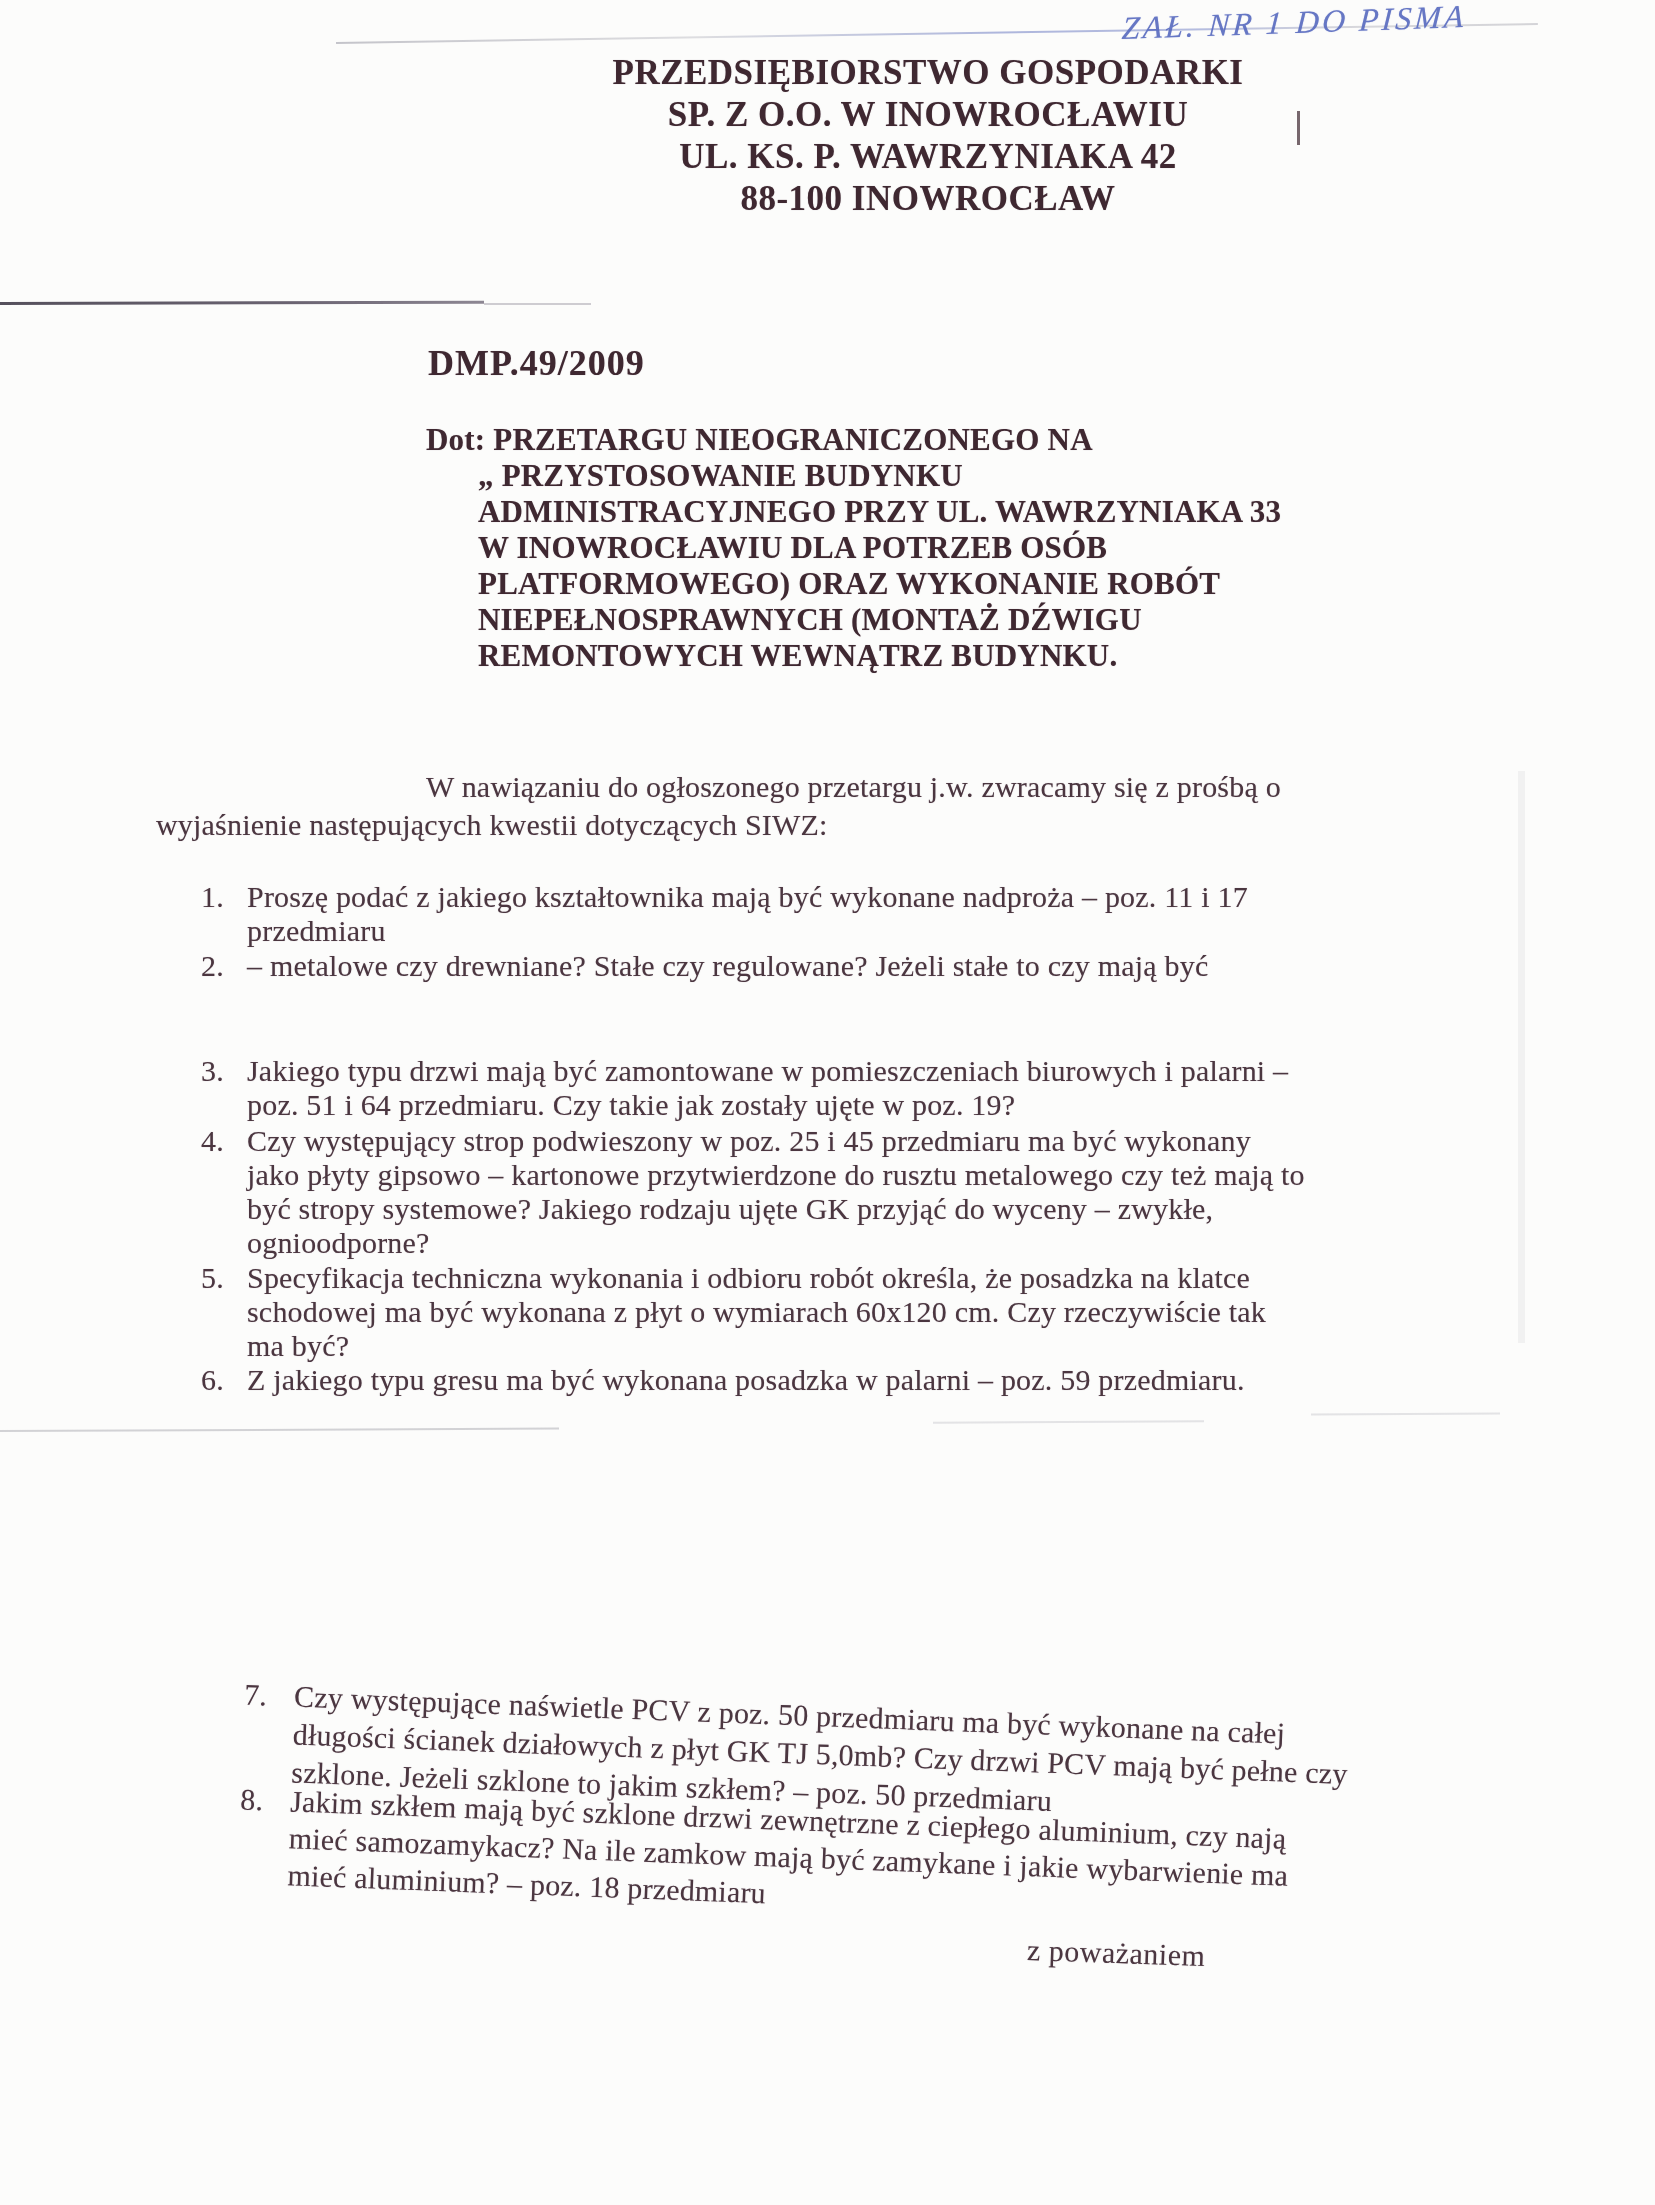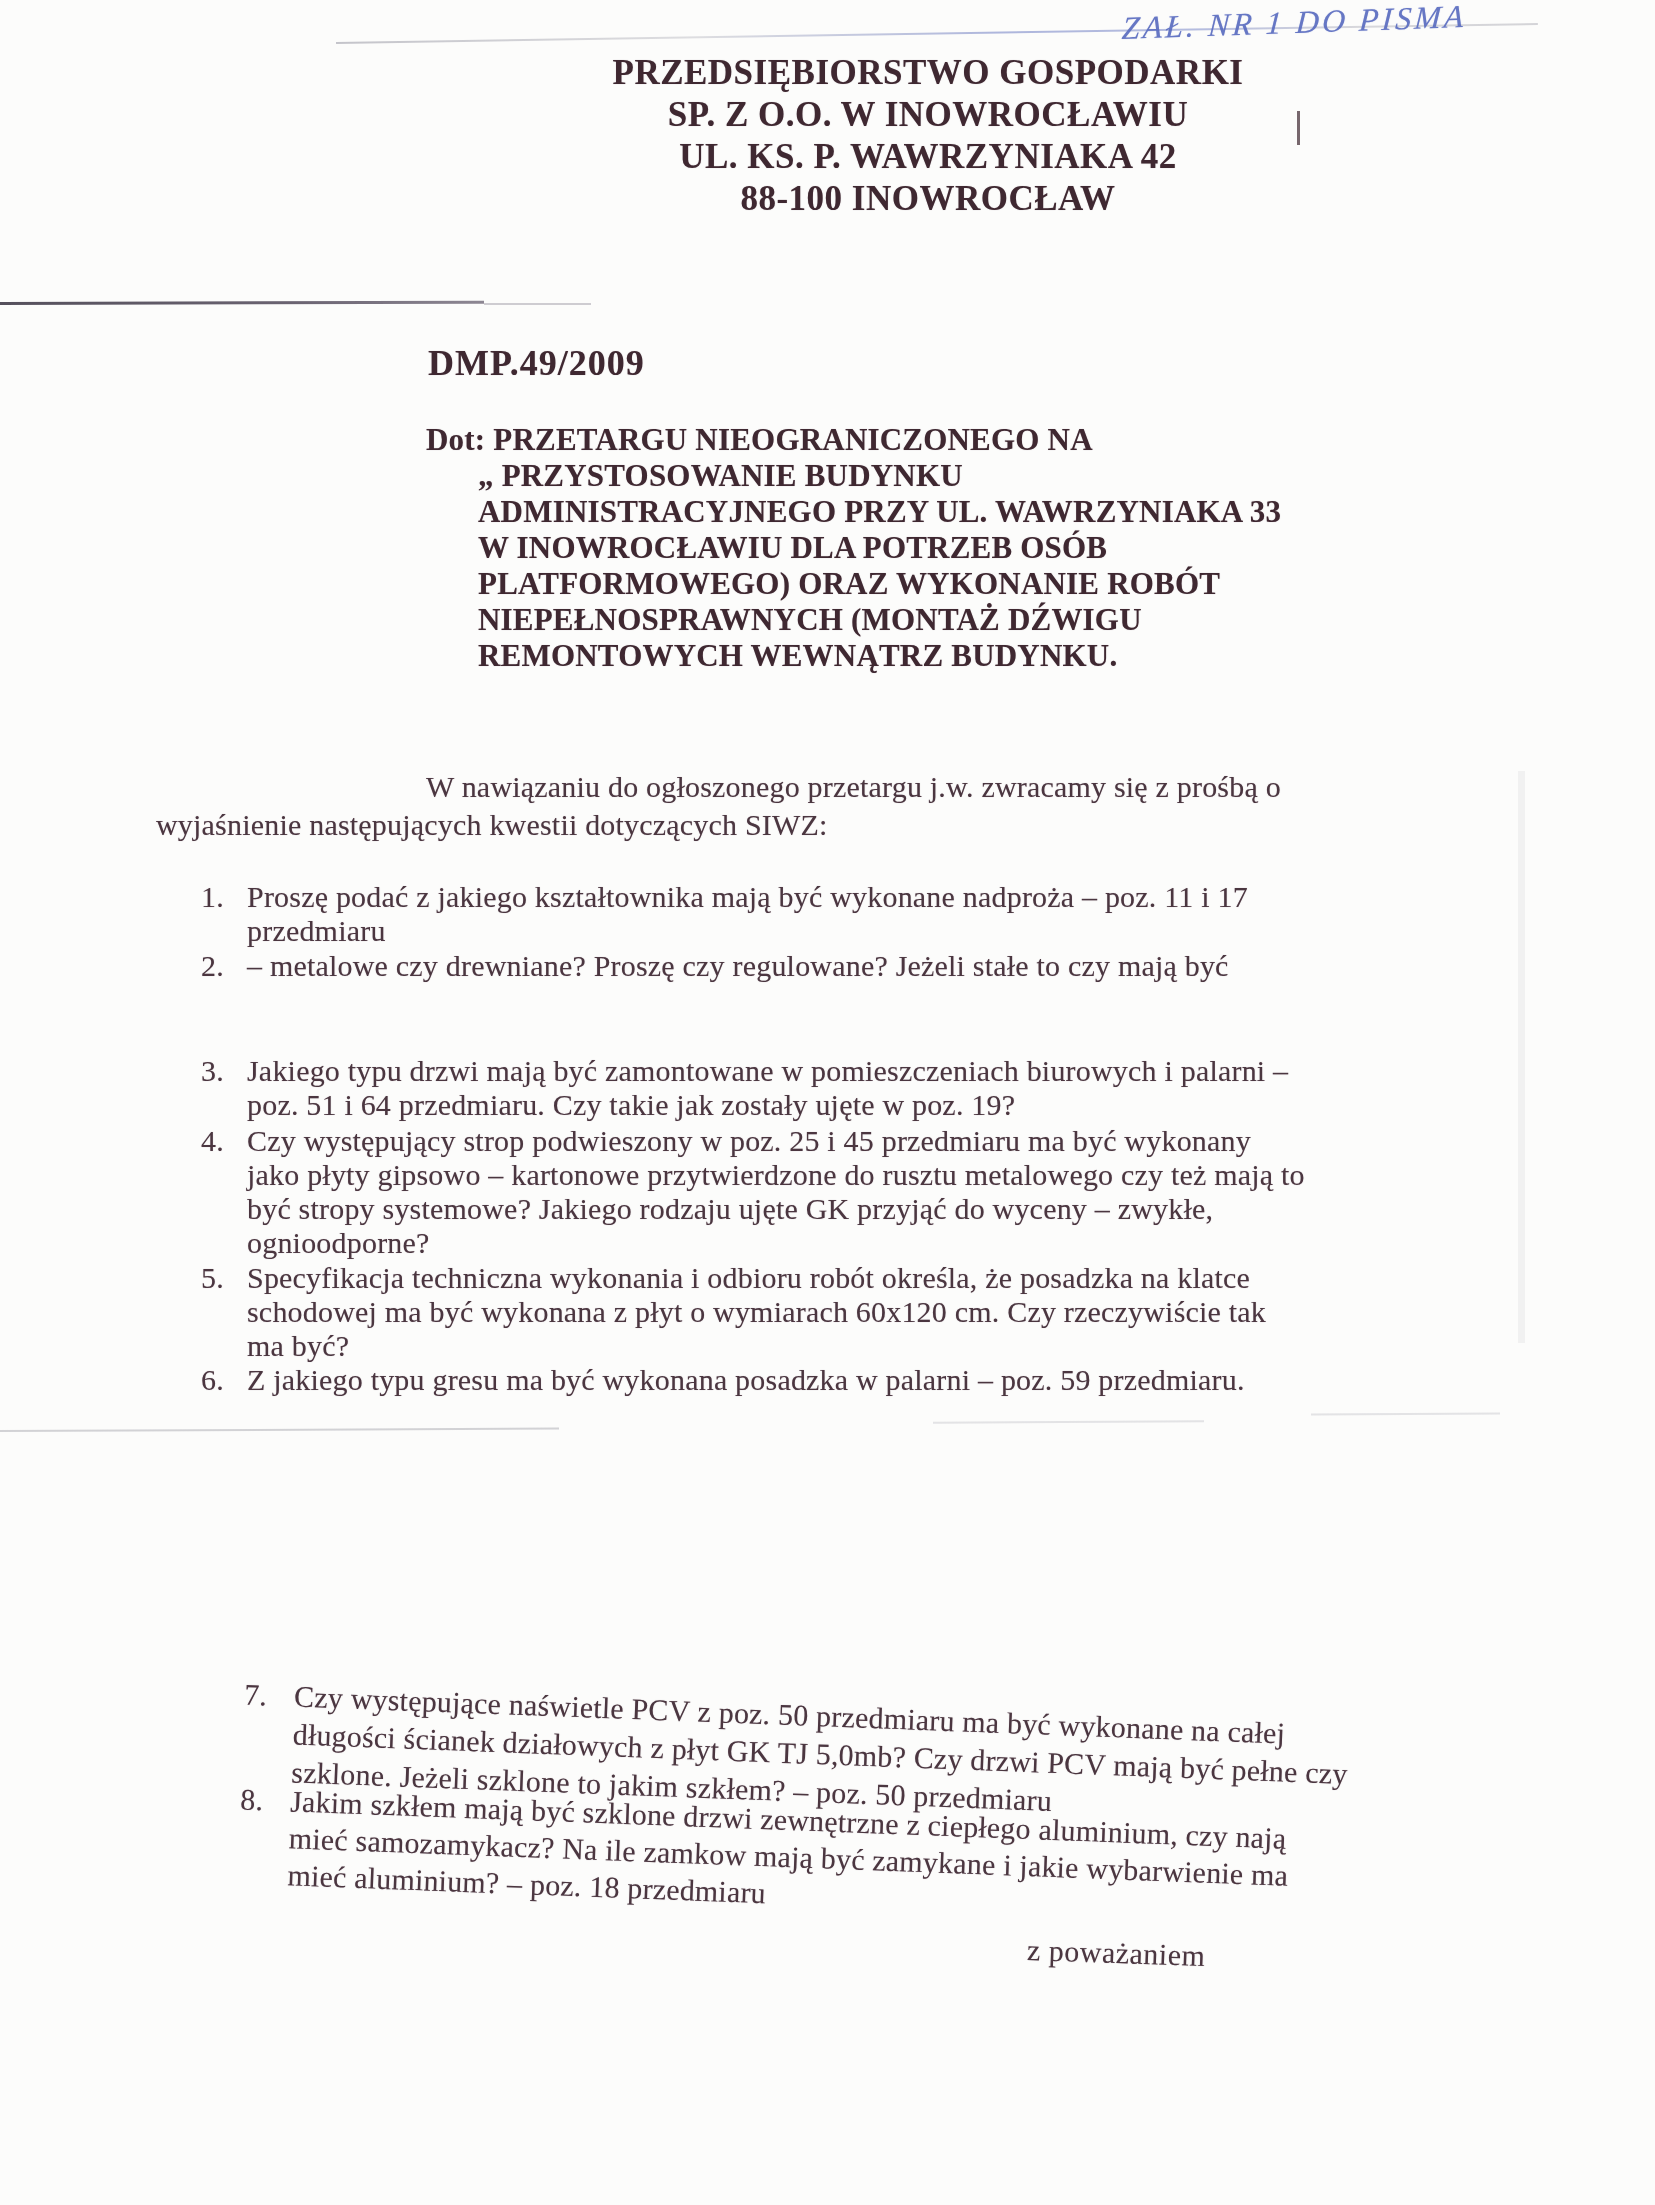--- a/index.html
+++ b/index.html
@@ -111,21 +111,21 @@
   <div class="q" style="top:880px">
     <span class="qnum">1.</span>
     <div>
         <div class="tline">Proszę podać z jakiego kształtownika mają być wykonane nadproża – poz. 11 i 17</div>
         <div class="tline">przedmiaru</div>
       </div>
   </div>
   <div class="q" style="top:949px">
     <span class="qnum">2.</span>
     <div>
-        <div class="tline">– metalowe czy drewniane? Proszę czy regulowane? Jeżeli stałe to czy mają być</div>
+        <div class="tline">– metalowe czy drewniane? Stałe czy regulowane? Jeżeli stałe to czy mają być</div>
       </div>
   </div>
   <div class="q" style="top:1054px">
     <span class="qnum">3.</span>
     <div>
         <div class="tline">Jakiego typu drzwi mają być zamontowane w pomieszczeniach biurowych i palarni –</div>
         <div class="tline">poz. 51 i 64 przedmiaru. Czy takie jak zostały ujęte w poz. 19?</div>
       </div>
   </div>
   <div class="q" style="top:1124px">

